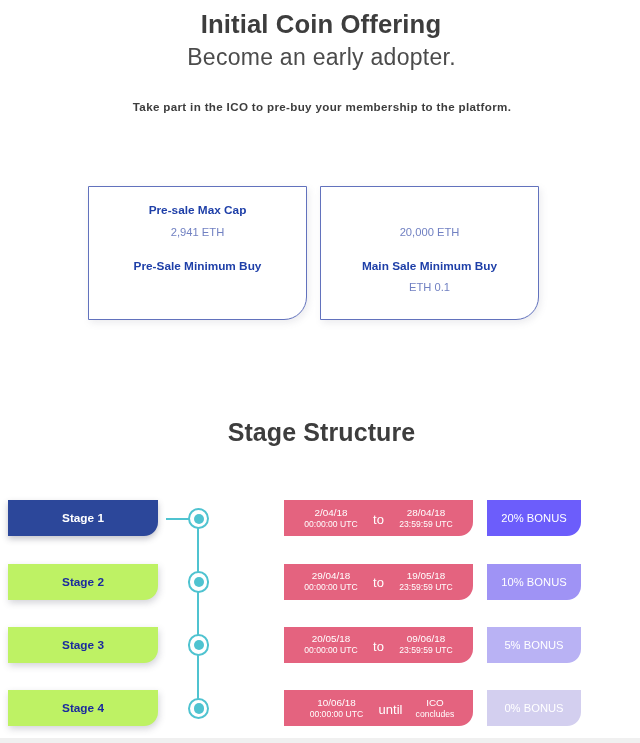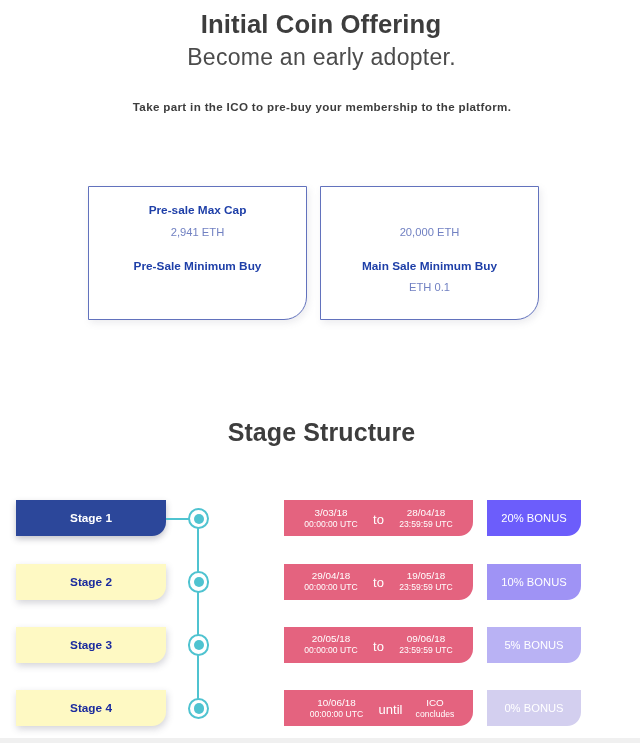--- a/index.html
+++ b/index.html
@@ -56,27 +56,27 @@
     font-size:25px; line-height:25px; font-weight:bold; color:#3d3d3d;
     letter-spacing:0.1px;
   }
 
   .timeline { position:absolute; left:0; top:490px; width:640px; height:253px; }
   .rail { position:absolute; left:196.8px; top:28px; width:2.4px; height:190px; background:#4fc3d0; }
 
   .row { position:absolute; left:0; width:640px; height:36px; }
 
   .stage-btn {
-    position:absolute; left:16px; top:0; width:150px; height:36px;
+    position:absolute; left:8px; top:0; width:150px; height:36px;
     border-radius:0 0 14px 0; box-sizing:border-box;
     display:flex; align-items:center; justify-content:center;
     font-size:11.8px; font-weight:bold;
   }
   .stage-btn.active { background:#2c479a; color:#ffffff; box-shadow:0 3px 6px rgba(60,60,80,0.30); }
-  .stage-btn.idle { background:#fef9c3; color:#1b2b9e; box-shadow:1px 3px 7px rgba(60,60,80,0.22); }
+  .stage-btn.idle { background:#bef264; color:#1b2b9e; box-shadow:1px 3px 7px rgba(60,60,80,0.22); }
 
   .connector { position:absolute; left:165.6px; top:17.5px; width:23.4px; height:2.2px; background:#4fc3d0; }
 
   .dot-outer {
     position:absolute; left:188px; top:7.7px; width:21.4px; height:21.4px;
     border:2.2px solid #4fc3d0; border-radius:50%; background:#fff; box-sizing:border-box;
   }
   .dot-inner {
     position:absolute; left:193.5px; top:13.2px; width:10.4px; height:10.4px;
     border-radius:50%; background:#4fc3d0;
@@ -137,21 +137,21 @@
     <div id="rows">
         <div class="row" style="top: 10.4px;">
           <div class="stage-btn active">
             <span>Stage 1</span>
           </div>
           <div class="connector"></div>
           <div class="dot-outer"></div>
           <div class="dot-inner"></div>
           <div class="date-badge">
             <div class="date-col start">
-              <div class="d-date">3/03/18</div>
+              <div class="d-date">2/04/18</div>
               <div class="d-time">00:00:00 UTC</div>
             </div>
             <div class="date-mid">to</div>
             <div class="date-col end">
               <div class="d-date">28/04/18</div>
               <div class="d-time">23:59:59 UTC</div>
             </div>
           </div>
           <div class="bonus-badge" style="background:#6c5dfb">20% BONUS</div>
         </div>

